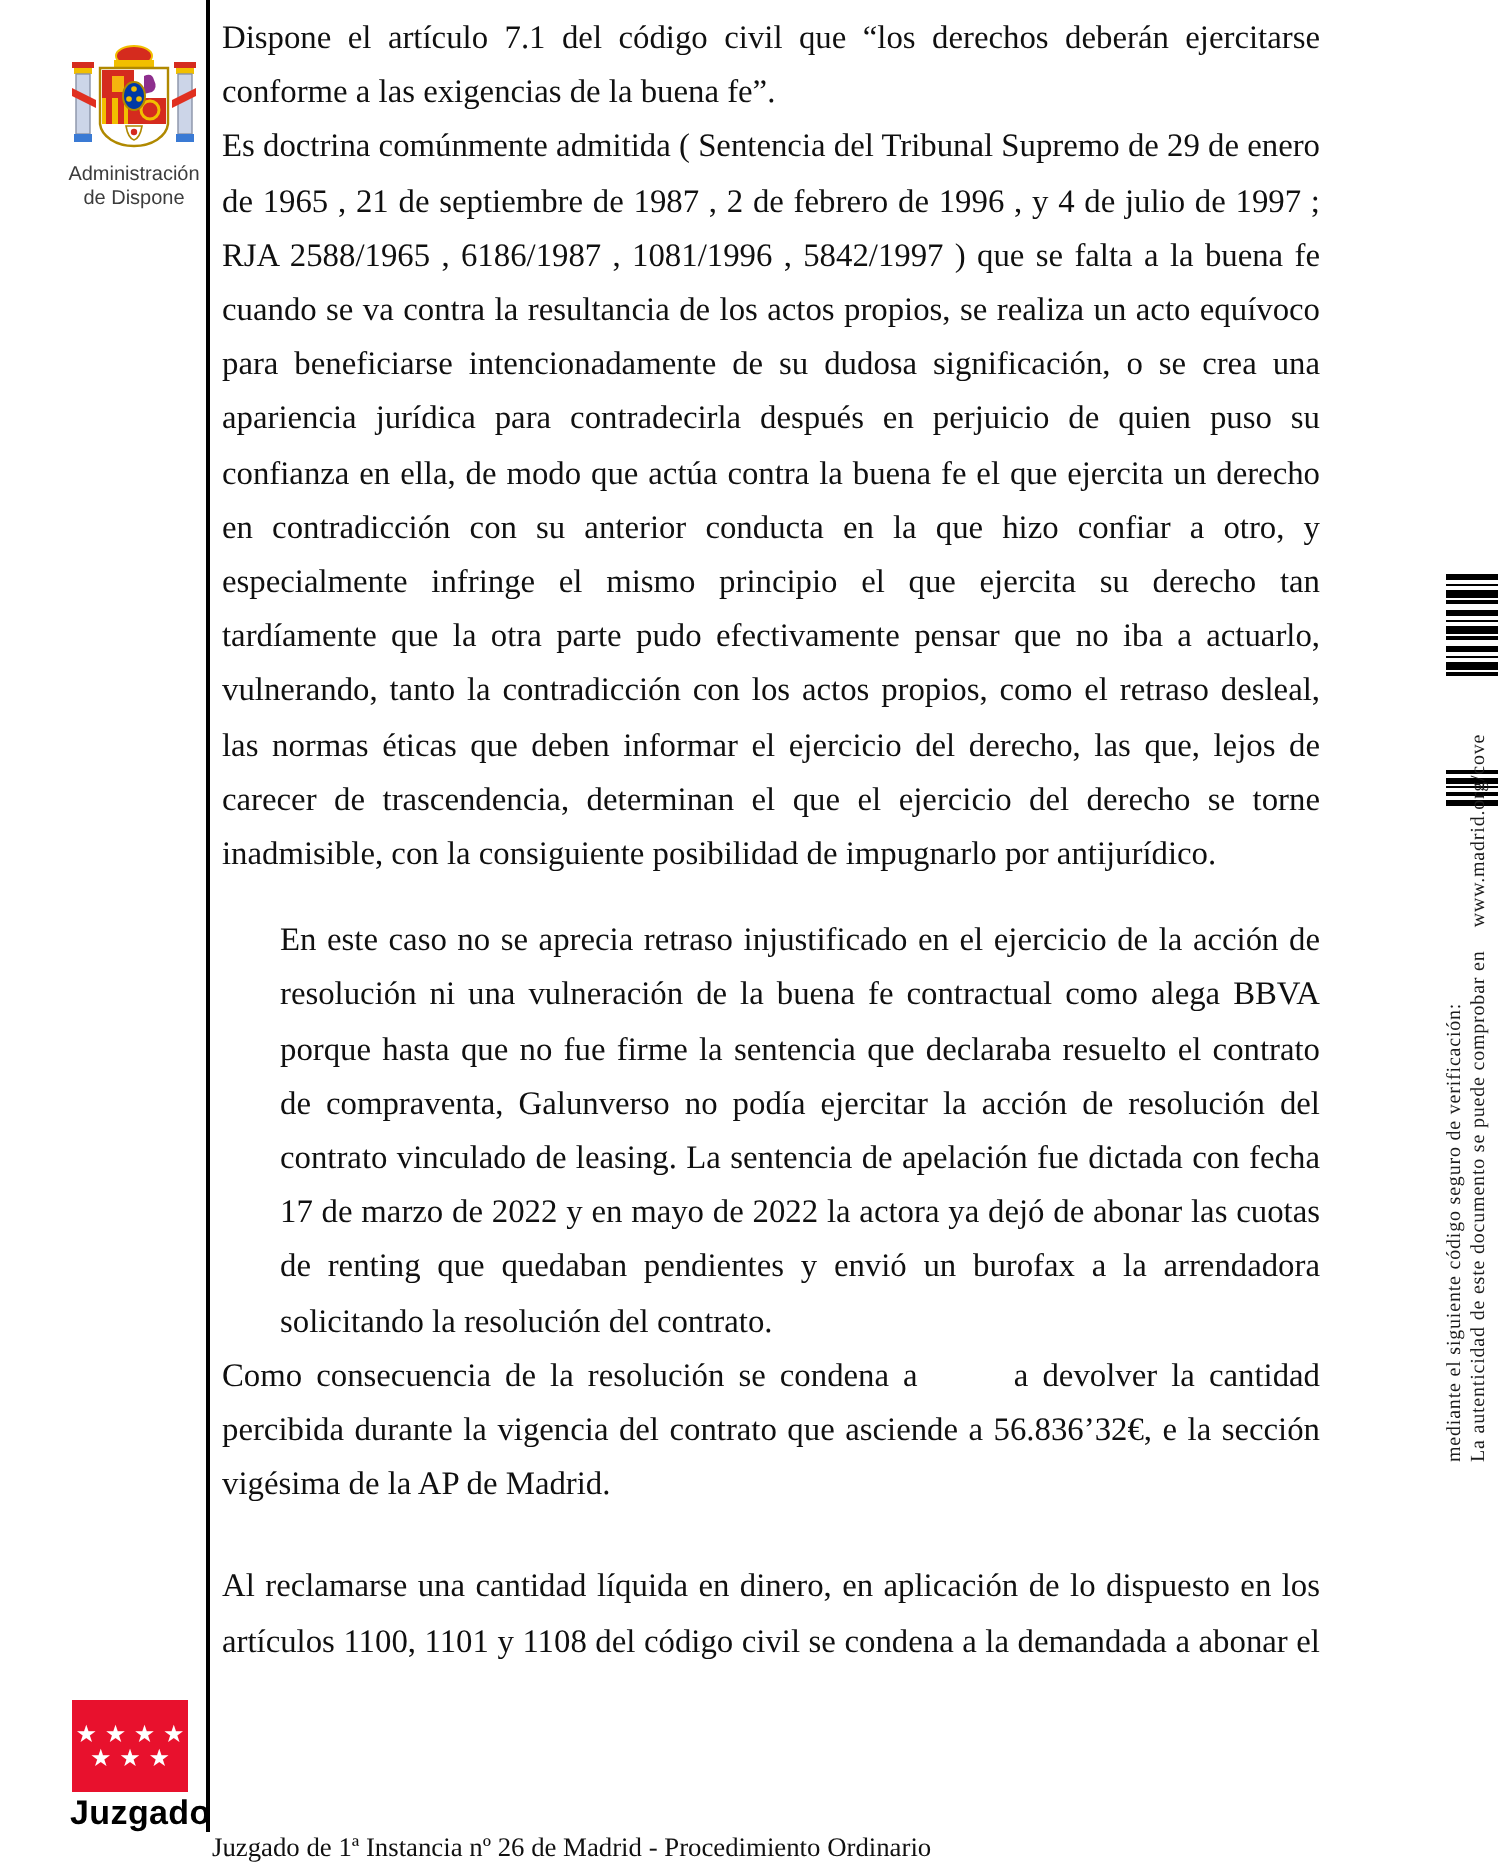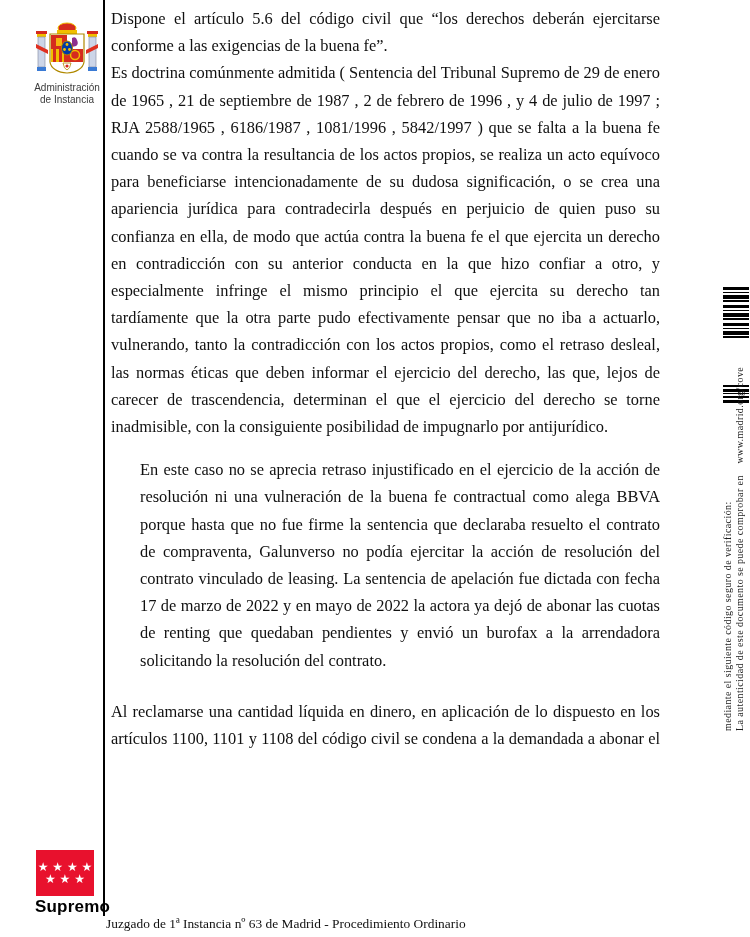--- a/index.html
+++ b/index.html
@@ -90,41 +90,42 @@
       <circle cx="41" cy="33" r="4.5" fill="none" stroke="#f1bf00" stroke-width="1.5"></circle>
       <path d="M29 41 h8 q-1 6 -4 7 q-3 -1 -4 -7 Z" fill="#ffffff" stroke="#b08900" stroke-width="0.8"></path>
       <circle cx="33" cy="44" r="1.6" fill="#d52b1e"></circle>
       <ellipse cx="33" cy="26" rx="5.5" ry="7" fill="#0039a6" stroke="#b08900" stroke-width="1"></ellipse>
       <circle cx="33" cy="22.5" r="1.4" fill="#f1bf00"></circle>
       <circle cx="30.5" cy="27.5" r="1.4" fill="#f1bf00"></circle>
       <circle cx="35.5" cy="27.5" r="1.4" fill="#f1bf00"></circle>
     </svg>
     <div class="emblem-caption">
       <div>Administración</div>
-      <div>de Instancia</div>
+      <div>de Dispone</div>
     </div>
   </div>
 
   <div class="vrule"></div>
 
   <div class="content">
-      <p class="para">Dispone el artículo 5.6 del código civil que “los derechos deberán ejercitarse conforme a las exigencias de la buena fe”.</p>
+      <p class="para">Dispone el artículo 7.1 del código civil que “los derechos deberán ejercitarse conforme a las exigencias de la buena fe”.</p>
       <p class="para">Es doctrina comúnmente admitida ( Sentencia del Tribunal Supremo de 29 de enero de 1965 , 21 de septiembre de 1987 , 2 de febrero de 1996 , y 4 de julio de 1997 ; RJA 2588/1965 , 6186/1987 , 1081/1996 , 5842/1997 ) que se falta a la buena fe cuando se va contra la resultancia de los actos propios, se realiza un acto equívoco para beneficiarse intencionadamente de su dudosa significación, o se crea una apariencia jurídica para contradecirla después en perjuicio de quien puso su confianza en ella, de modo que actúa contra la buena fe el que ejercita un derecho en contradicción con su anterior conducta en la que hizo confiar a otro, y especialmente infringe el mismo principio el que ejercita su derecho tan tardíamente que la otra parte pudo efectivamente pensar que no iba a actuarlo, vulnerando, tanto la contradicción con los actos propios, como el retraso desleal, las normas éticas que deben informar el ejercicio del derecho, las que, lejos de carecer de trascendencia, determinan el que el ejercicio del derecho se torne inadmisible, con la consiguiente posibilidad de impugnarlo por antijurídico.</p>
       <p class="para sp16">En este caso no se aprecia retraso injustificado en el ejercicio de la acción de resolución ni una vulneración de la buena fe contractual como alega BBVA porque hasta que no fue firme la sentencia que declaraba resuelto el contrato de compraventa, Galunverso no podía ejercitar la acción de resolución del contrato vinculado de leasing. La sentencia de apelación fue dictada con fecha 17 de marzo de 2022  y en mayo de 2022 la actora  ya dejó de abonar las cuotas de renting  que quedaban pendientes y envió un burofax a la arrendadora solicitando la resolución del contrato.</p>
+      <p class="para">Como consecuencia de la resolución se condena a <span class="redacted-gap" style="width: 34px;"></span> a devolver la cantidad percibida durante la vigencia del contrato que asciende a 56.836’32€, e la sección vigésima de la AP de Madrid.</p>
       <p class="para sp24 justify-last">Al reclamarse una cantidad líquida en dinero, en aplicación de lo dispuesto en los artículos 1100, 1101 y 1108 del código civil se condena a la demandada a abonar el</p>
     </div>
 
   <div class="barcode barcode-1"></div>
   <div class="barcode barcode-2"></div>
   <div class="vtext vtext-1">La autenticidad de este documento se puede comprobar en    www.madrid.org/cove</div>
   <div class="vtext vtext-2">mediante el siguiente código seguro de verificación:</div>
 
   <div class="madrid-block">
     <div class="madrid-flag" style="background: rgb(232, 17, 45);">
       <div class="madrid-stars">★ ★ ★ ★</div>
       <div class="madrid-stars">★ ★ ★</div>
     </div>
-    <div class="madrid-label">Supremo</div>
+    <div class="madrid-label">Juzgado</div>
   </div>
 
-  <div class="page-footer">Juzgado de 1ª Instancia nº 63 de Madrid - Procedimiento Ordinario</div>
+  <div class="page-footer">Juzgado de 1ª Instancia nº 26 de Madrid - Procedimiento Ordinario</div>
 
 </div>
 
 </body></html>

